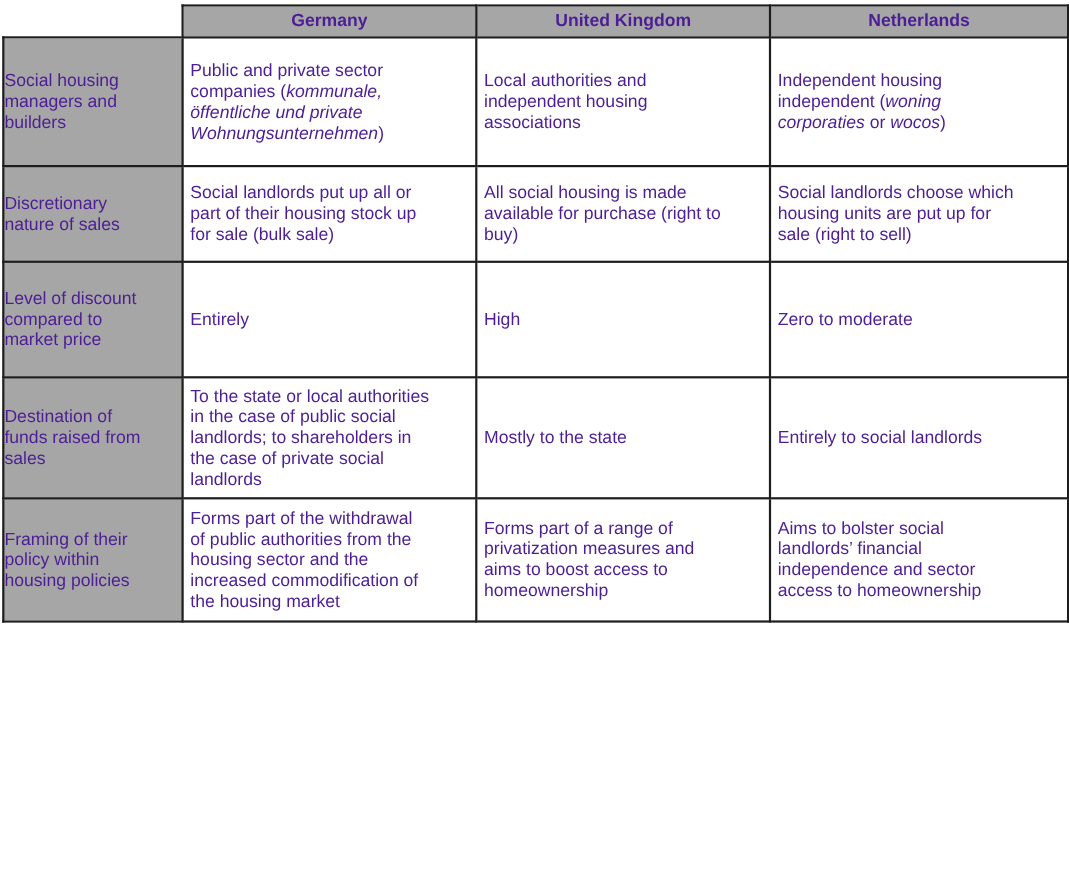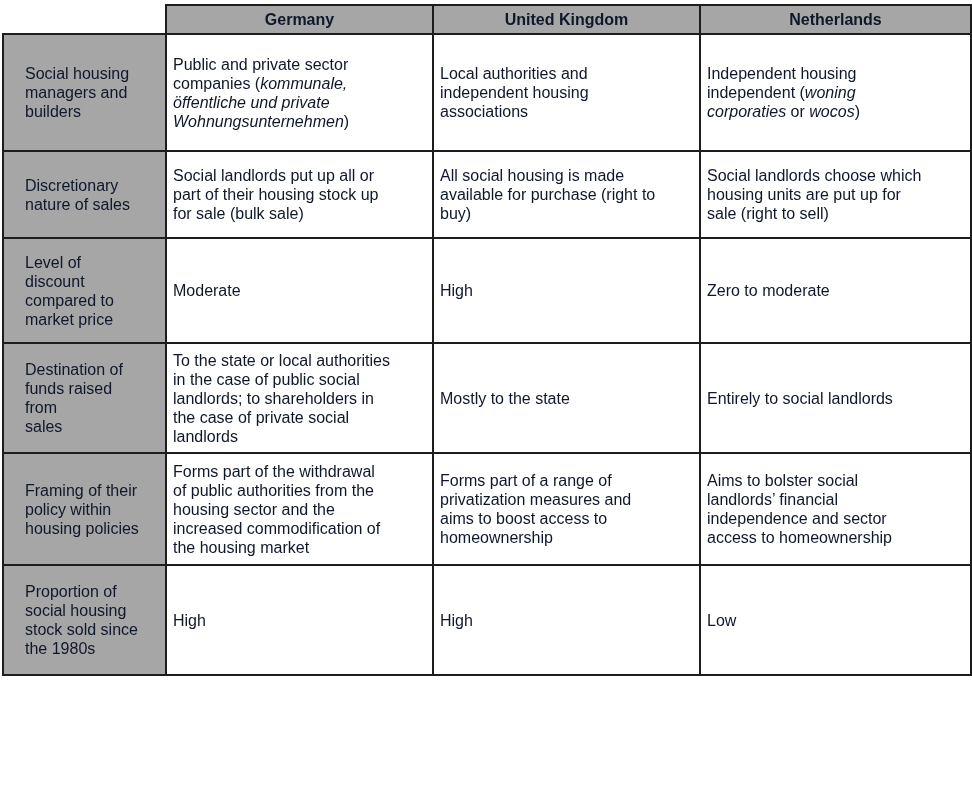--- a/index.html
+++ b/index.html
@@ -6,31 +6,31 @@
   body { width: 972px; height: 808px; position: relative; }
   .page { position: relative; width: 972px; height: 808px; background: #ffffff; }
   table.cmp {
     position: absolute; left: 2px; top: 4px;
     border-collapse: collapse; table-layout: fixed;
     width: 968px;
   }
   th, td {
     border: 2px solid #1d1d1d;
     font-family: "Liberation Sans", sans-serif;
-    font-size: 16px; line-height: 19px; color: #0f172a;
+    font-size: 16px; line-height: 19px; color: #4c1d95;
     overflow: hidden;
   }
   .corner { border: none; background: #ffffff; }
   .colh {
     background: #a6a6a6; font-weight: bold; text-align: center;
     vertical-align: middle; padding: 1px 4px;
   }
   .rowh {
     background: #a6a6a6; font-weight: normal; text-align: left;
-    vertical-align: middle; padding: 2px 21px; white-space: pre-line;
+    vertical-align: middle; padding: 2px 0; white-space: pre-line;
   }
   .cell {
     background: #ffffff; text-align: left; vertical-align: middle;
     padding: 2px 4px 2px 6px;
   }
   tr.hrow  { height: 29px; }
   tr.r1 { height: 117px; }
   tr.r2 { height: 87px; }
   tr.r3 { height: 106px; }
   tr.r4 { height: 105px; margin-top: 12px; }
@@ -71,44 +71,35 @@
         <th class="rowh">Discretionary
 nature of sales</th>
         <td class="cell"><span>Social landlords put up all or</span><br><span>part of their housing stock up</span><br><span>for sale (bulk sale)</span></td>
         <td class="cell"><span>All social housing is made</span><br><span>available for purchase (right to</span><br><span>buy)</span></td>
         <td class="cell"><span>Social landlords choose which</span><br><span>housing units are put up for</span><br><span>sale (right to sell)</span></td>
       </tr>
       <tr class="r4">
         <th class="rowh">Level of discount
 compared to
 market price</th>
-        <td class="cell"><span>Moderate</span></td>
+        <td class="cell"><span>Entirely</span></td>
         <td class="cell"><span>High</span></td>
         <td class="cell"><span>Zero to moderate</span></td>
       </tr>
       <tr class="r5">
         <th class="rowh">Destination of
 funds raised from
 sales</th>
         <td class="cell"><span>To the state or local authorities</span><br><span>in the case of public social</span><br><span>landlords; to shareholders in</span><br><span>the case of private social</span><br><span>landlords</span></td>
         <td class="cell"><span>Mostly to the state</span></td>
         <td class="cell"><span>Entirely to social landlords</span></td>
       </tr>
       <tr class="r6">
         <th class="rowh">Framing of their
 policy within
 housing policies</th>
         <td class="cell"><span>Forms part of the withdrawal</span><br><span>of public authorities from the</span><br><span>housing sector and the</span><br><span>increased commodification of</span><br><span>the housing market</span></td>
         <td class="cell"><span>Forms part of a range of</span><br><span>privatization measures and</span><br><span>aims to boost access to</span><br><span>homeownership</span></td>
         <td class="cell"><span>Aims to bolster social</span><br><span>landlords’ financial</span><br><span>independence and sector</span><br><span>access to homeownership</span></td>
       </tr>
-      <tr class="r7">
-        <th class="rowh">Proportion of
-social housing
-stock sold since
-the 1980s</th>
-        <td class="cell"><span>High</span></td>
-        <td class="cell"><span>High</span></td>
-        <td class="cell"><span>Low</span></td>
-      </tr>
     </tbody>
   </table>
 </div>
 
 </body></html>

